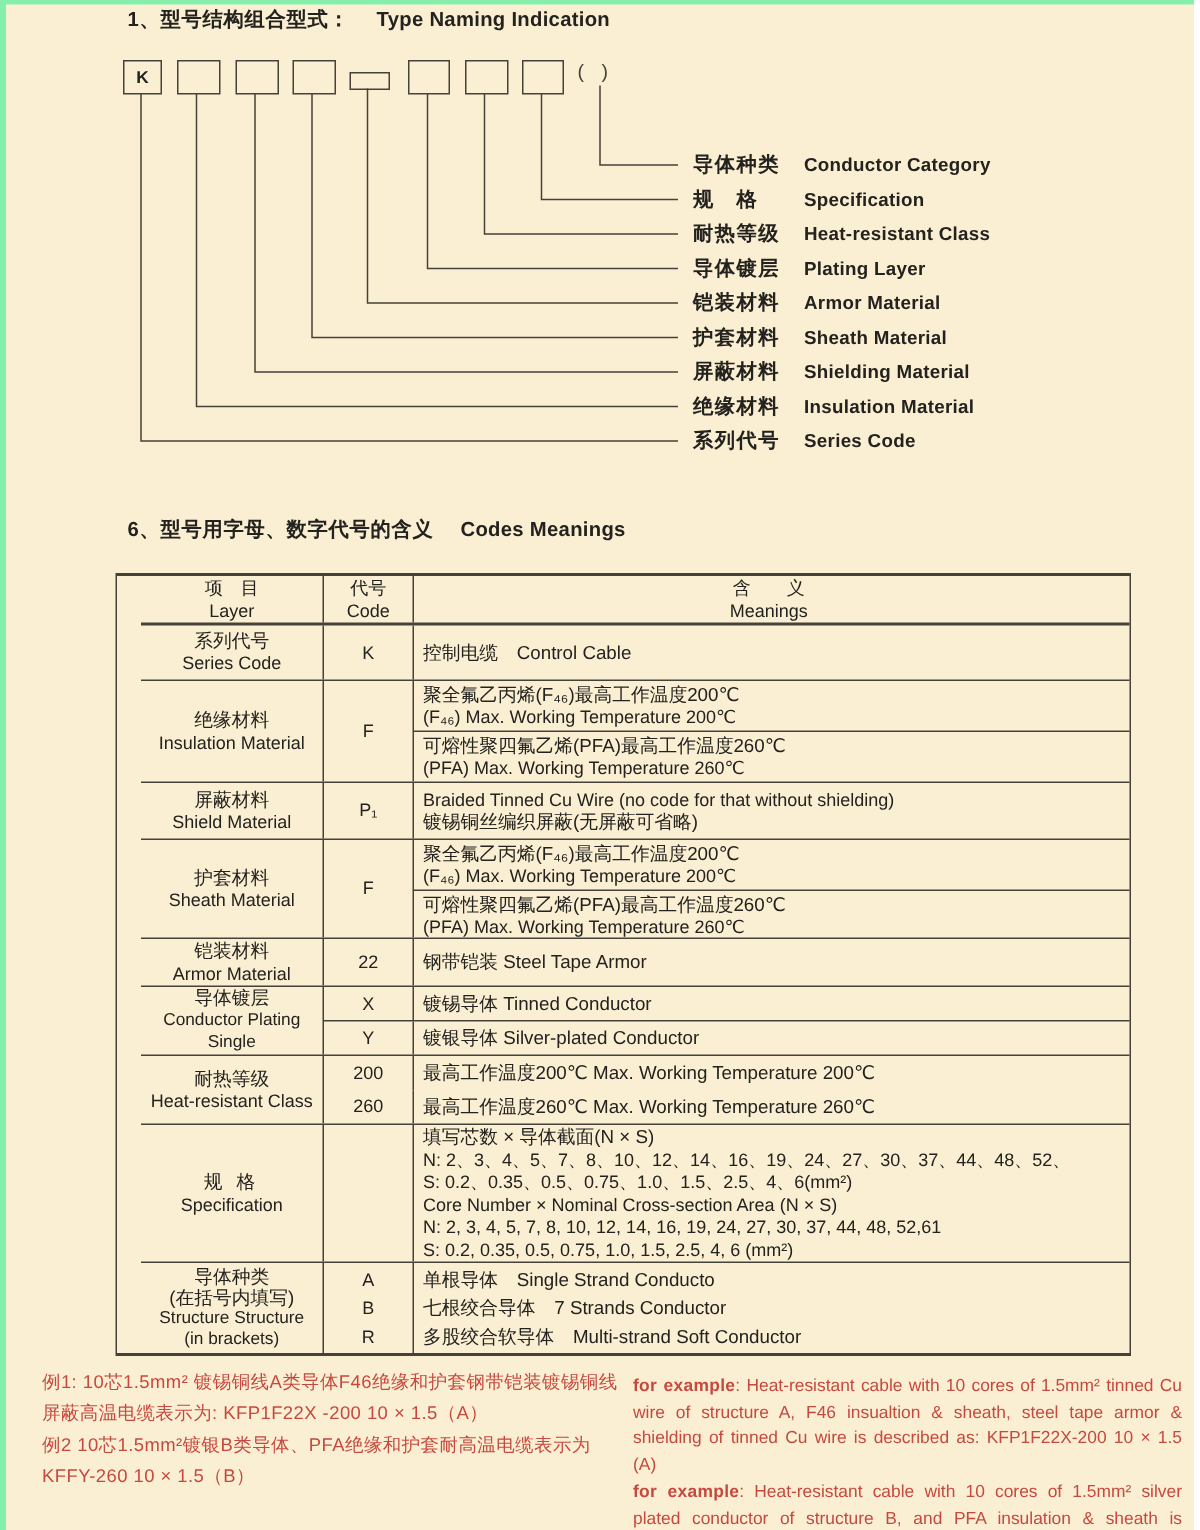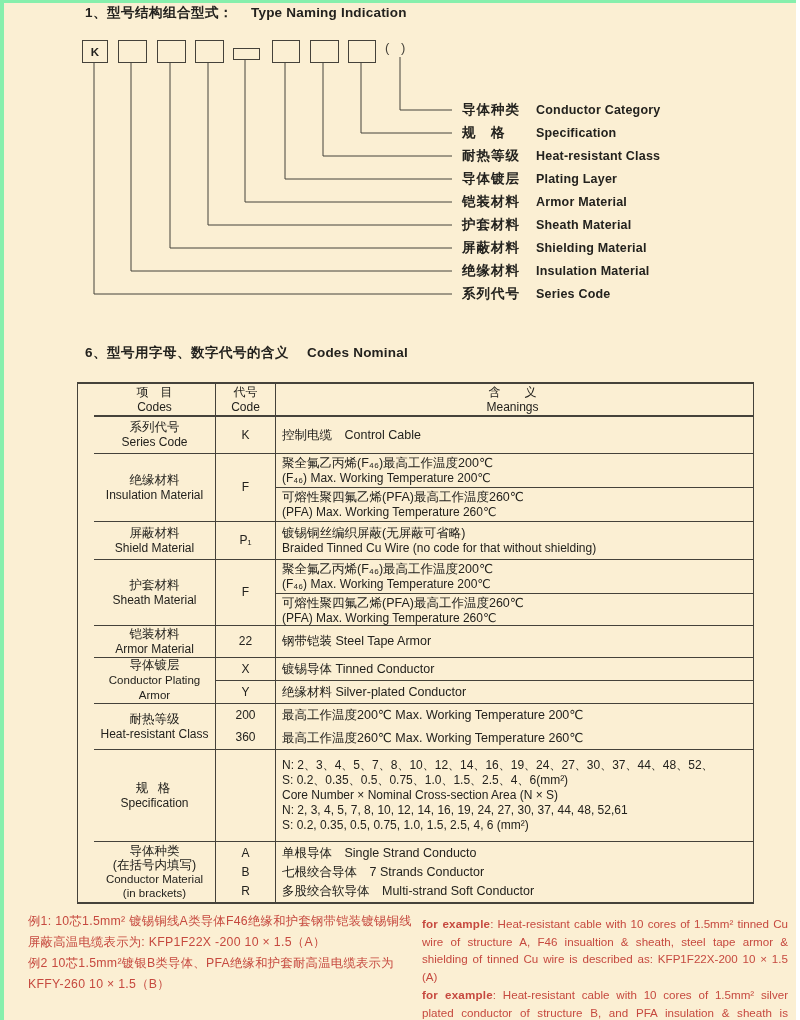--- a/index.html
+++ b/index.html
@@ -117,29 +117,29 @@
   <div class="dg-label" style="top:260px;">
       <span class="zh">绝缘材料</span>
       <span class="en">Insulation Material</span>
     </div>
   <div class="dg-label" style="top:283px;">
       <span class="zh">系列代号</span>
       <span class="en">Series Code</span>
     </div>
 
   <div class="abs sec-title" style="left:85px;top:344px;">
-    <span>6、型号用字母、数字代号的含义</span><span class="en">Codes Nominal</span>
+    <span>6、型号用字母、数字代号的含义</span><span class="en">Codes Meanings</span>
   </div>
 
   <div class="tbl">
 
     <div class="trow hdr thick" style="height:33px;">
       <div class="c1">
         <div>项　目</div>
-        <div>Codes</div>
+        <div>Layer</div>
       </div>
       <div class="c2">
         <div>代号</div>
         <div>Code</div>
       </div>
       <div class="c3">
         <div>含　　义</div>
         <div>Meanings</div>
       </div>
     </div>
@@ -177,22 +177,22 @@
       </div>
     </div>
 
     <div class="trow" style="height:38px;">
       <div class="c1">
         <div class="zh13">屏蔽材料</div>
         <div>Shield Material</div>
       </div>
       <div class="c2">P₁</div>
       <div class="c3">
+        <div class="ln">Braided Tinned Cu Wire (no code for that without shielding)</div>
         <div class="ln zh13">镀锡铜丝编织屏蔽(无屏蔽可省略)</div>
-        <div class="ln">Braided Tinned Cu Wire (no code for that without shielding)</div>
       </div>
     </div>
 
     <div class="trow" style="height:66px;">
       <div class="c1">
         <div class="zh13">护套材料</div>
         <div>Sheath Material</div>
       </div>
       <div class="c2">F</div>
       <div class="subwrap">
@@ -218,79 +218,80 @@
       </div>
       <div class="c2">22</div>
       <div class="c3">
         <div class="ln zh13">钢带铠装 Steel Tape Armor</div>
       </div>
     </div>
 
     <div class="trow" style="height:46px;">
       <div class="c1" style="font-size:11.5px;">
         <div class="zh13">导体镀层</div>
-        <div>Conductor Plating Armor</div>
+        <div>Conductor Plating Single</div>
       </div>
       <div class="subwrap">
         <div class="subcell">
           <div class="c2">X</div>
           <div class="c3">
               <div class="ln zh13">镀锡导体 Tinned Conductor</div>
             </div>
         </div>
         <div class="subcell">
           <div class="c2">Y</div>
           <div class="c3">
-              <div class="ln zh13">绝缘材料 Silver-plated Conductor</div>
+              <div class="ln zh13">镀银导体 Silver-plated Conductor</div>
             </div>
         </div>
       </div>
     </div>
 
     <div class="trow" style="height:46px;">
       <div class="c1">
         <div class="zh13">耐热等级</div>
         <div>Heat-resistant Class</div>
       </div>
       <div class="subwrap nosub">
         <div class="subcell">
           <div class="c2">200</div>
           <div class="c3">
               <div class="ln zh13">最高工作温度200℃  Max. Working Temperature 200℃</div>
             </div>
         </div>
         <div class="subcell">
-          <div class="c2">360</div>
+          <div class="c2">260</div>
           <div class="c3">
               <div class="ln zh13">最高工作温度260℃  Max. Working Temperature 260℃</div>
             </div>
         </div>
       </div>
     </div>
 
     <div class="trow" style="height:92px;">
       <div class="c1">
         <div class="zh13" style="letter-spacing:3px;">规 格</div>
         <div>Specification</div>
       </div>
       <div class="c2"></div>
       <div class="c3" style="line-height:15px;">
+        <div class="ln zh13">填写芯数 × 导体截面(N × S)</div>
         <div class="ln">N: 2、3、4、5、7、8、10、12、14、16、19、24、27、30、37、44、48、52、</div>
         <div class="ln">S: 0.2、0.35、0.5、0.75、1.0、1.5、2.5、4、6(mm²)</div>
         <div class="ln">Core Number × Nominal Cross-section Area (N × S)</div>
         <div class="ln">N: 2, 3, 4, 5, 7, 8, 10, 12, 14, 16, 19, 24, 27, 30, 37, 44, 48, 52,61</div>
         <div class="ln">S: 0.2, 0.35, 0.5, 0.75, 1.0, 1.5, 2.5, 4, 6 (mm²)</div>
       </div>
     </div>
 
     <div class="trow" style="height:60px;">
       <div class="c1" style="line-height:14px;font-size:11.5px;">
         <div class="zh13">导体种类</div>
         <div class="zh13">(在括号内填写)</div>
-        <div>Conductor Material</div>
+        <div>Structure Structure</div>
         <div>(in brackets)</div>
       </div>
       <div class="c2" style="line-height:19px;">
         <div>A</div>
         <div>B</div>
         <div>R</div>
       </div>
       <div class="c3" style="line-height:19px;justify-content:space-between;">
         <div class="ln zh13">单根导体　Single Strand Conducto</div>
         <div class="ln zh13">七根绞合导体　7 Strands Conductor</div>

